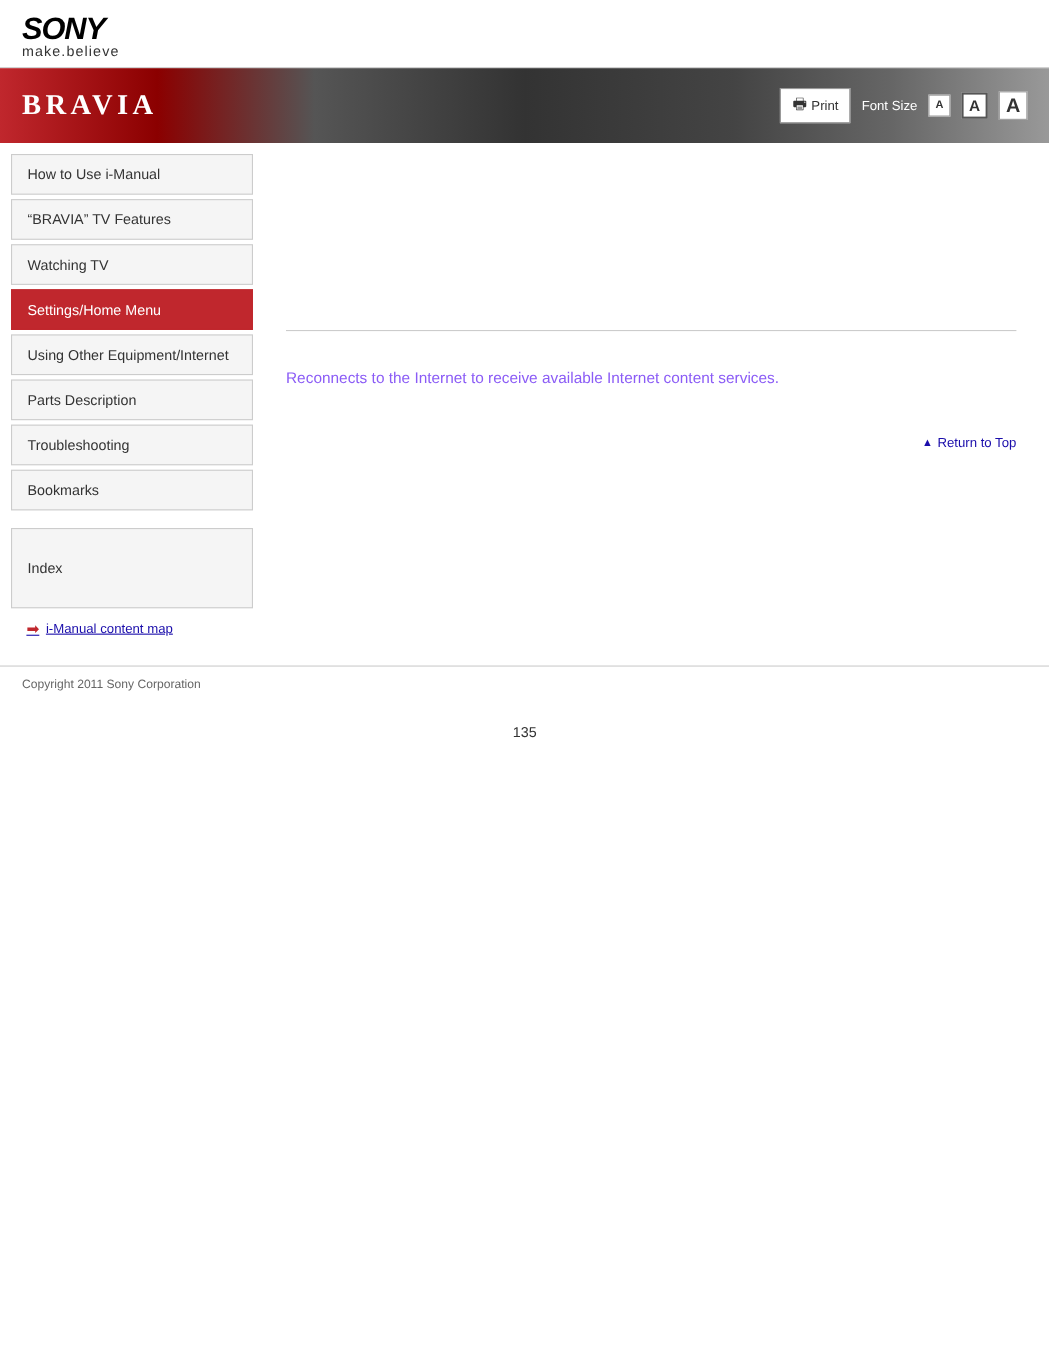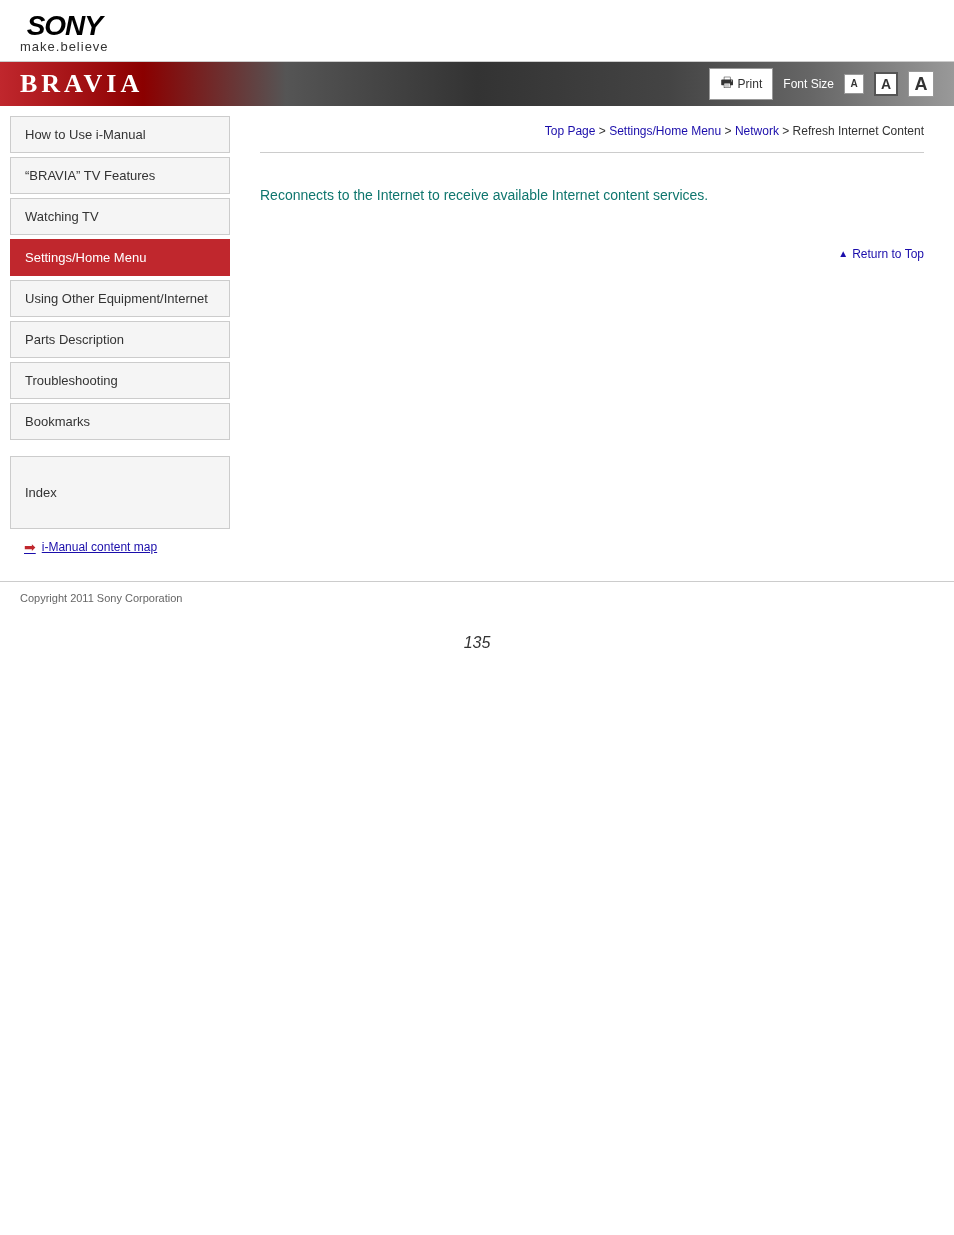--- a/index.html
+++ b/index.html
@@ -11,21 +11,20 @@
       width: 954px;
       min-height: 1235px;
     }
 
     
     .header {
       padding: 12px 20px 8px 20px;
       border-bottom: 1px solid #ccc;
       display: flex;
       align-items: center;
-      text-align: center;
     }
     .sony-logo {
       display: flex;
       flex-direction: column;
       line-height: 1;
     }
     .sony-logo .sony-text {
       font-size: 28px;
       font-weight: 900;
       font-style: italic;
@@ -34,21 +33,21 @@
     }
     .sony-logo .tagline {
       font-size: 13px;
       color: #333;
       letter-spacing: 1px;
     }
 
     
     .bravia-banner {
       background: linear-gradient(to right, #c0272d 0%, #8b0000 15%, #555 30%, #333 50%, #444 70%, #666 85%, #999 100%);
-      height: 44px;
+      height: 68px;
       display: flex;
       align-items: center;
       justify-content: space-between;
       padding: 0 20px;
       margin: 0;
     }
     .bravia-title {
       font-size: 26px;
       font-weight: 900;
       color: #fff;
@@ -89,21 +88,21 @@
       align-items: center;
       justify-content: center;
     }
     .font-btn-sm { width: 20px; height: 20px; font-size: 10px; }
     .font-btn-md { width: 24px; height: 24px; font-size: 14px; border: 2px solid #555; }
     .font-btn-lg { width: 26px; height: 26px; font-size: 18px; }
 
     
     .main-container {
       display: flex;
-      align-items: flex-start;
+      align-items: center;
       padding: 0;
     }
 
     
     .sidebar {
       width: 240px;
       min-width: 240px;
       padding: 10px 10px 10px 10px;
       flex-shrink: 0;
     }
@@ -167,21 +166,21 @@
     .breadcrumb span { color: #333; }
 
     .content-divider {
       border: none;
       border-top: 1px solid #ccc;
       margin: 4px 0 20px 0;
     }
 
     .page-description {
       font-size: 14px;
-      color: #0f766e;
+      color: #8b5cf6;
       line-height: 1.6;
       margin-bottom: 30px;
       margin-top: 31px;
     }
 
     .return-to-top {
       text-align: right;
       padding: 10px 0;
       font-size: 12px;
     }
@@ -206,23 +205,22 @@
     .footer {
       padding: 10px 20px;
       font-size: 11px;
       color: #666;
     }
 
     
     .page-number {
       text-align: center;
       padding: 20px 0 10px 0;
-      font-size: 16px;
-      color: #333;
-      font-style: italic;
+      font-size: 13px;
+      color: #333;
     }
   </style>
 </head>
 <body>
 
 <div class="header">
   <div class="sony-logo">
     <span class="sony-text">SONY</span>
     <span class="tagline">make.believe</span>
   </div>
@@ -257,23 +255,20 @@
     <a class="sidebar-index">Index</a>
 
     <div class="sidebar-link">
       <span class="arrow-icon">➡</span>
       <span>i-Manual content map</span>
     </div>
   </nav>
 
   <div class="content">
 
-    <div class="breadcrumb">
-      <a>Top Page</a><span> &gt; </span><a>Settings/Home Menu</a><span> &gt; </span><a>Network</a><span> &gt; </span><span>Refresh Internet Content</span>
-    </div>
 
     <hr class="content-divider">
 
     <p class="page-description">Reconnects to the Internet to receive available Internet content services.</p>
 
     <div class="return-to-top">
       <a>
         <span class="triangle-up">▲</span>
         <span>Return to Top</span>
       </a>

